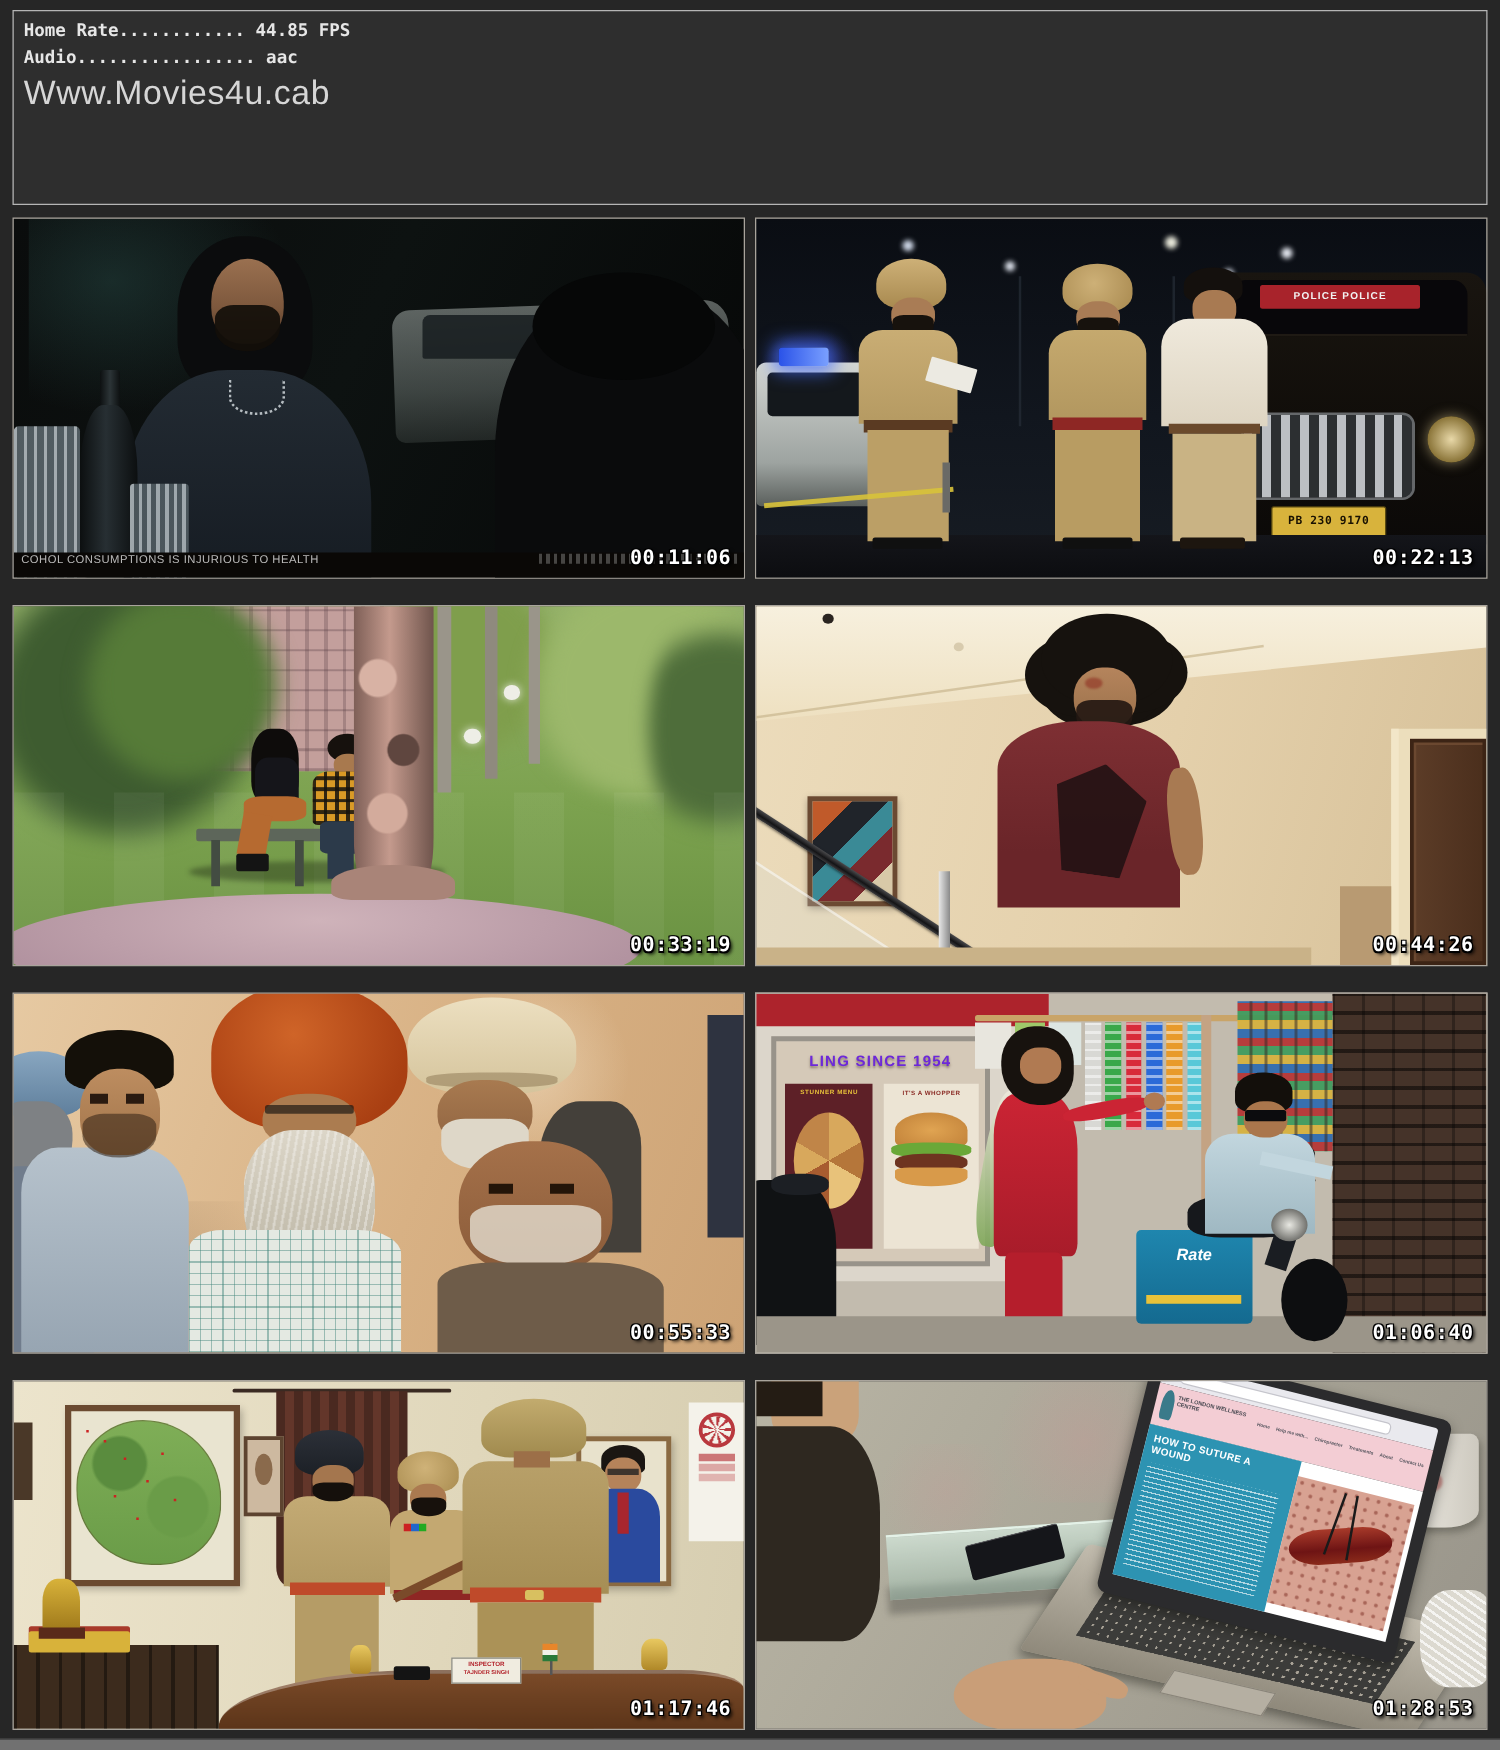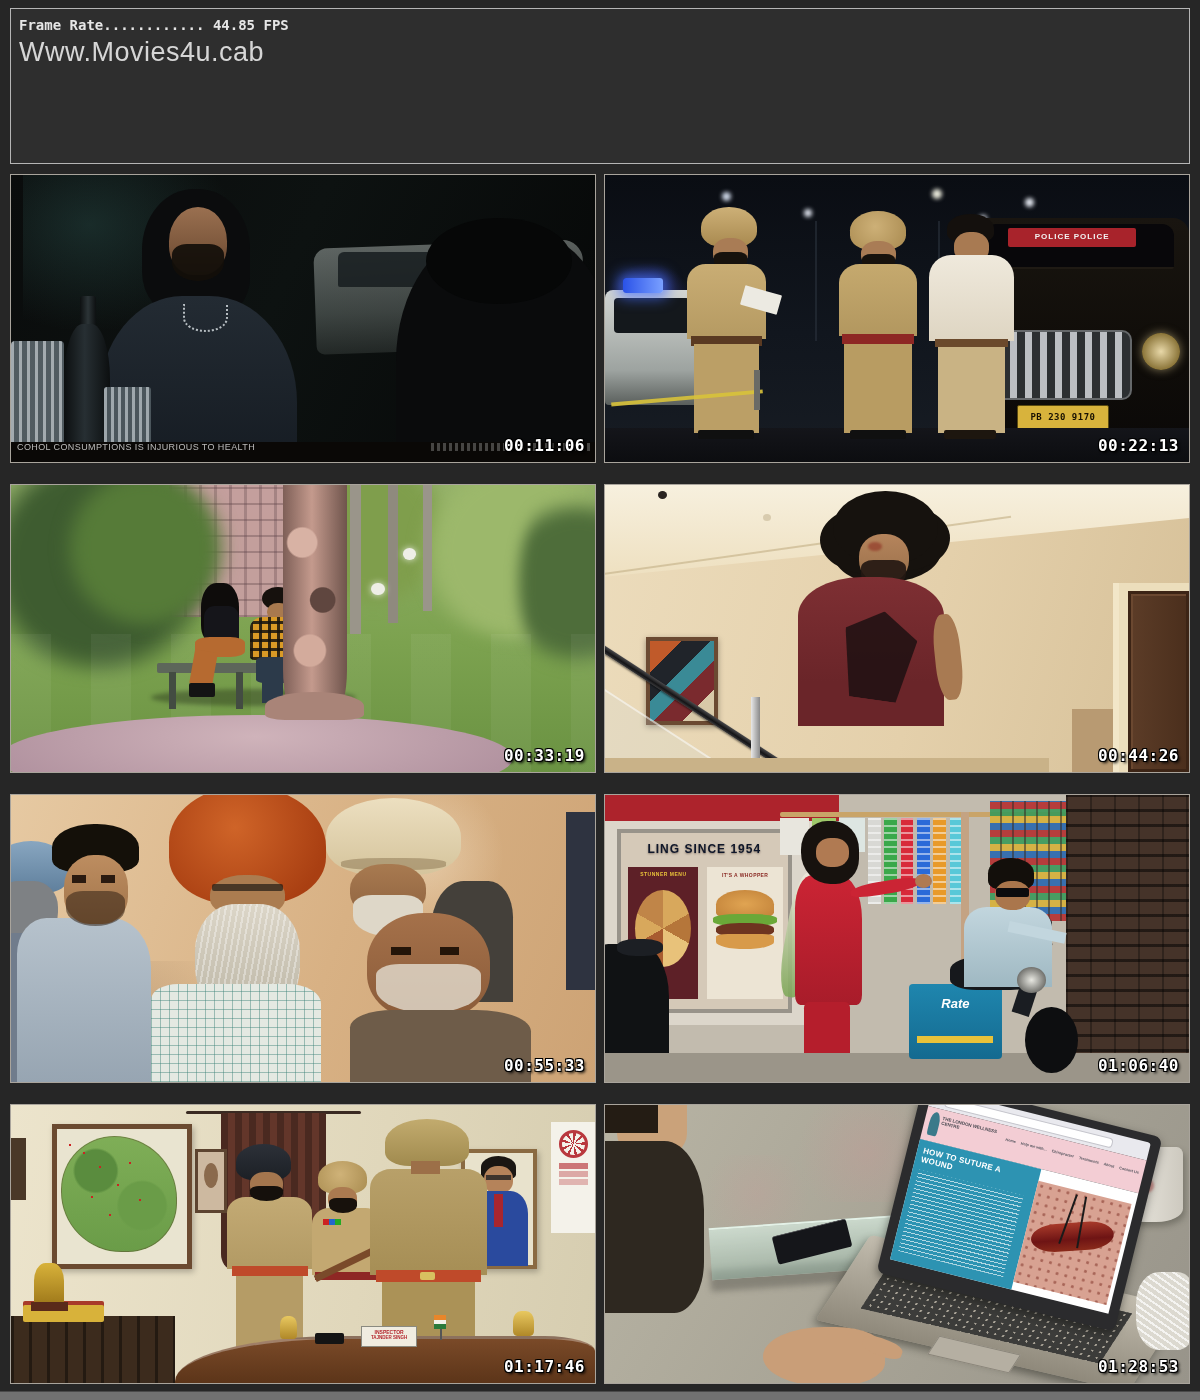--- a/index.html
+++ b/index.html
@@ -181,21 +181,21 @@
   .s5-bd5{left:58%;top:75%;width:31%;height:25%;background:#6e5c49;border-radius:24% 30% 0 0}
   .s5-re{left:95%;top:6%;width:5%;height:62%;background:#2e3340}
 
   
   #s6{background:#c2bbae}
   .s6-brick{left:79%;top:0;width:21%;height:100%;background-color:#453329;
             background-image:repeating-linear-gradient(0deg,rgba(0,0,0,.5) 0 3px,transparent 3px 15px),repeating-linear-gradient(90deg,rgba(0,0,0,.3) 0 2px,transparent 2px 24px)}
   .s6-wall{left:0;top:0;width:40%;height:80%;background:#dcd6cb}
   .s6-red{left:0;top:0;width:40%;height:9%;background:#ad232c}
   .s6-win{left:2%;top:12%;width:30%;height:64%;background:#d5c9b8;border:4px solid #98938a;box-sizing:border-box}
-  .s6-sign{left:3%;top:16.5%;width:28%;color:#0f172a;font-weight:bold;font-size:12px;letter-spacing:1px;text-align:center;text-shadow:0 1px 2px rgba(60,40,30,.5);z-index:5}
+  .s6-sign{left:3%;top:16.5%;width:28%;color:#6d28d9;font-weight:bold;font-size:12px;letter-spacing:1px;text-align:center;text-shadow:0 1px 2px rgba(60,40,30,.5);z-index:5}
   .s6-p1{left:4%;top:25%;width:12%;height:46%;background:#5d2027}
   .s6-p1t{left:4.2%;top:26.5%;width:11.6%;color:#e8c23a;font-weight:bold;font-size:5px;text-align:center;letter-spacing:.5px;z-index:5}
   .s6-pie{left:5.2%;top:33%;width:9.6%;height:27%;border-radius:50%;
           background:conic-gradient(#d8a85c 0 60deg,#b5763a 60deg 120deg,#e8c27a 120deg 180deg,#a85c30 180deg 240deg,#d8a85c 240deg 300deg,#c08548 300deg)}
   .s6-p2{left:17.5%;top:25%;width:13%;height:46%;background:#ece4d4}
   .s6-p2t{left:17.7%;top:27%;width:12.6%;color:#8a2a24;font-weight:bold;font-size:5px;text-align:center;letter-spacing:.4px;z-index:5}
   .s6-bun1{left:19%;top:33%;width:10%;height:10%;background:radial-gradient(#e0a452,#c08038);border-radius:50% 50% 20% 20%}
   .s6-let{left:18.5%;top:41.5%;width:11%;height:4%;background:#6aa838;border-radius:40%}
   .s6-pat{left:19%;top:44.5%;width:10%;height:5%;background:#6e3420;border-radius:40%}
   .s6-bun2{left:19%;top:48.5%;width:10%;height:5%;background:#d89a4a;border-radius:20% 20% 50% 50%}
@@ -324,21 +324,22 @@
   .s8-pad{left:56%;top:86%;width:14%;height:7%;transform:rotate(13deg) skewX(-20deg);background:#b5afa2;border:1px solid #8a857a}
   .s8-hand{left:27%;top:80%;width:21%;height:21%;background:#c99e78;border-radius:50% 40% 40% 50%}
   .s8-fing{left:44%;top:84%;width:7%;height:6%;background:#c99e78;border-radius:40%;transform:rotate(20deg)}
   .s8-bag{left:91%;top:60%;width:10%;height:28%;background:#dcd9d0;border-radius:40% 30% 30% 40%;
           background-image:repeating-linear-gradient(35deg,rgba(255,255,255,.7) 0 2px,transparent 2px 6px)}
 </style>
 </head>
 <body>
 
 <div id="infobox">
-  <div class="mrow"><span>Frame Rate</span><span>............</span> <span>44.85 FPS</span></div>
+  <div class="mrow"><span>Home Rate</span><span>............</span> <span>44.85 FPS</span></div>
+  <div class="mrow"><span>Audio</span><span>.................</span> <span>aac</span></div>
   <div id="wm">Www.Movies4u.cab</div>
 </div>
 
 <div class="shot c1 r1" id="s1">
   <div class="ab s1-glow"></div>
   <div class="ab s1-truck"></div>
   <div class="ab s1-truckwin"></div>
   <div class="ab s1-wheel"></div>
   <div class="ab s1-man2"></div>
   <div class="ab s1-man2hair"></div>

